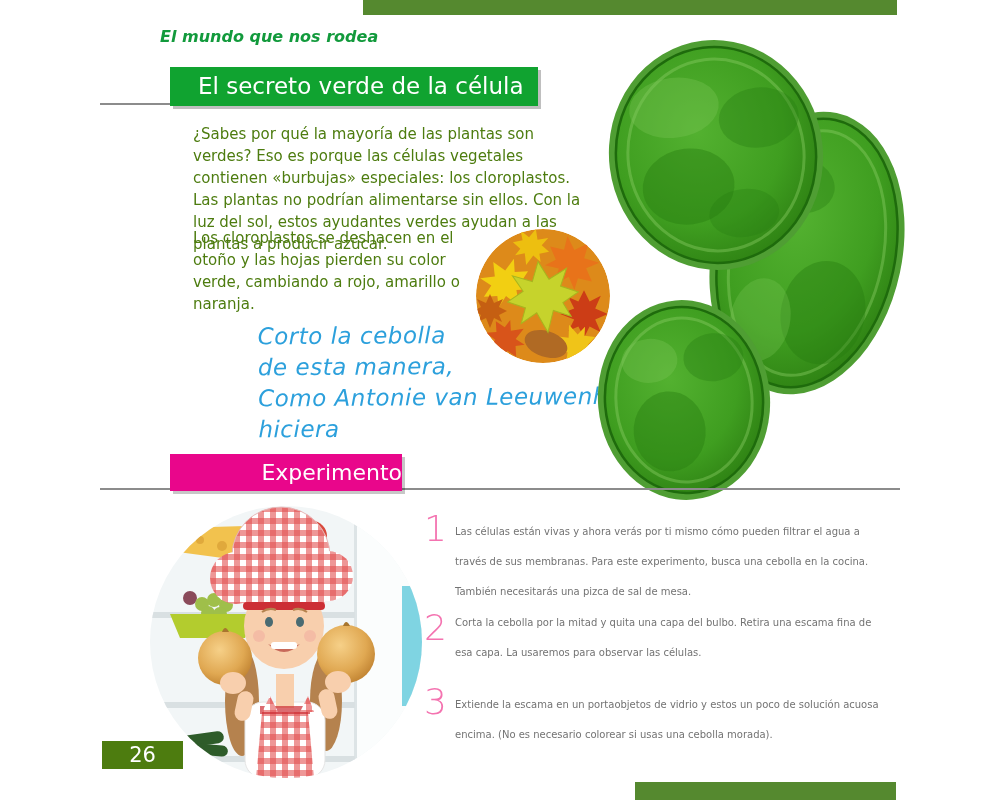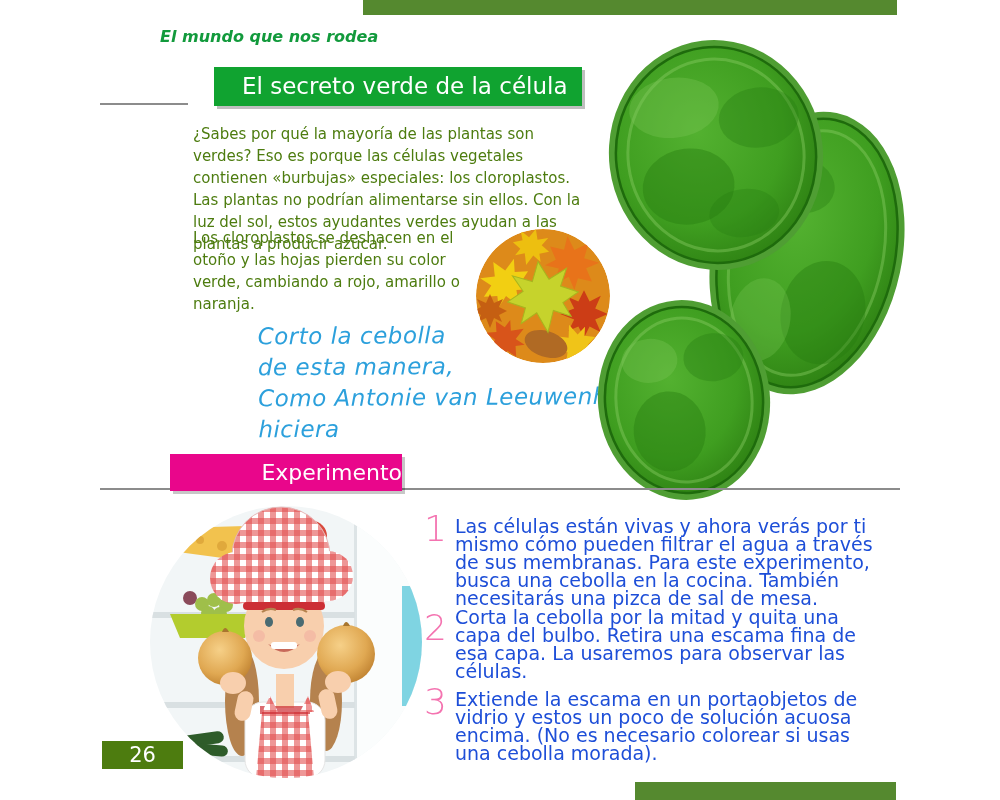--- a/index.html
+++ b/index.html
@@ -10,21 +10,21 @@
   
   #top-band{left:363px;top:0;width:534px;height:15px;background:#55892F;}
   #bottom-band{left:635px;top:782px;width:261px;height:18px;background:#55892F;}
 
   
   #running-head{left:160px;top:27px;font-size:16px;font-style:italic;font-weight:600;color:#129A3C;}
 
   
   #title-banner{left:170px;top:67px;width:368px;height:39px;background:#10A330;z-index:3;
       box-shadow:3px 3px 0 rgba(0,0,0,.25);color:#fff;font-size:23px;line-height:39px;
-      padding-left:28px;box-sizing:border-box;white-space:nowrap;margin-left:44px;}
+      padding-left:28px;box-sizing:border-box;white-space:nowrap;}
   #title-underline{left:100px;top:103px;width:88px;height:2px;background:#8C8C8C;z-index:2;}
 
   .body-text{font-size:15px;line-height:22px;color:#4d7c0f;}
   #para1{left:193px;top:123px;width:400px;}
   #para2{left:193px;top:227px;width:295px;}
 
   
   #handwritten{left:258px;top:320px;color:#2CA0DC;font-size:23px;font-style:italic;
       line-height:31px;transform:rotate(-0.4deg);}
   #handwritten .hw-line{white-space:nowrap;letter-spacing:.5px;}
@@ -36,21 +36,21 @@
   #exp-line{left:100px;top:488px;width:800px;height:2px;background:#8C8C8C;z-index:2;}
 
   
   #leaves-photo{left:476px;top:229px;width:134px;height:134px;border-radius:50%;overflow:hidden;}
   #girl-photo{left:150px;top:506px;width:272px;height:272px;border-radius:50%;overflow:hidden;}
   #cells-art{left:585px;top:28px;width:325px;height:485px;}
   #leaves-photo svg,#girl-photo svg,#cells-art svg{display:block;}
 
   
   .step-num{position:absolute;font-size:36px;font-weight:300;color:#F473B0;line-height:34px;}
-  .step-text{position:absolute;width:428px;font-size:19px;line-height:18px;color:#1d4ed8;}
+  .step-text{position:absolute;width:428px;font-size:10px;line-height:30px;color:#737373;}
   #num1{left:424px;top:512px;} #text1{left:455px;top:517px;}
   #num2{left:424px;top:611px;} #text2{left:455px;top:608px;}
   #num3{left:424px;top:685px;} #text3{left:455px;top:690px;}
 
   
   #page-num{left:102px;top:741px;width:81px;height:28px;background:#4d7c0f;color:#fff;
       font-size:21px;line-height:28px;text-align:center;}
 </style>
 </head>
 <body>

